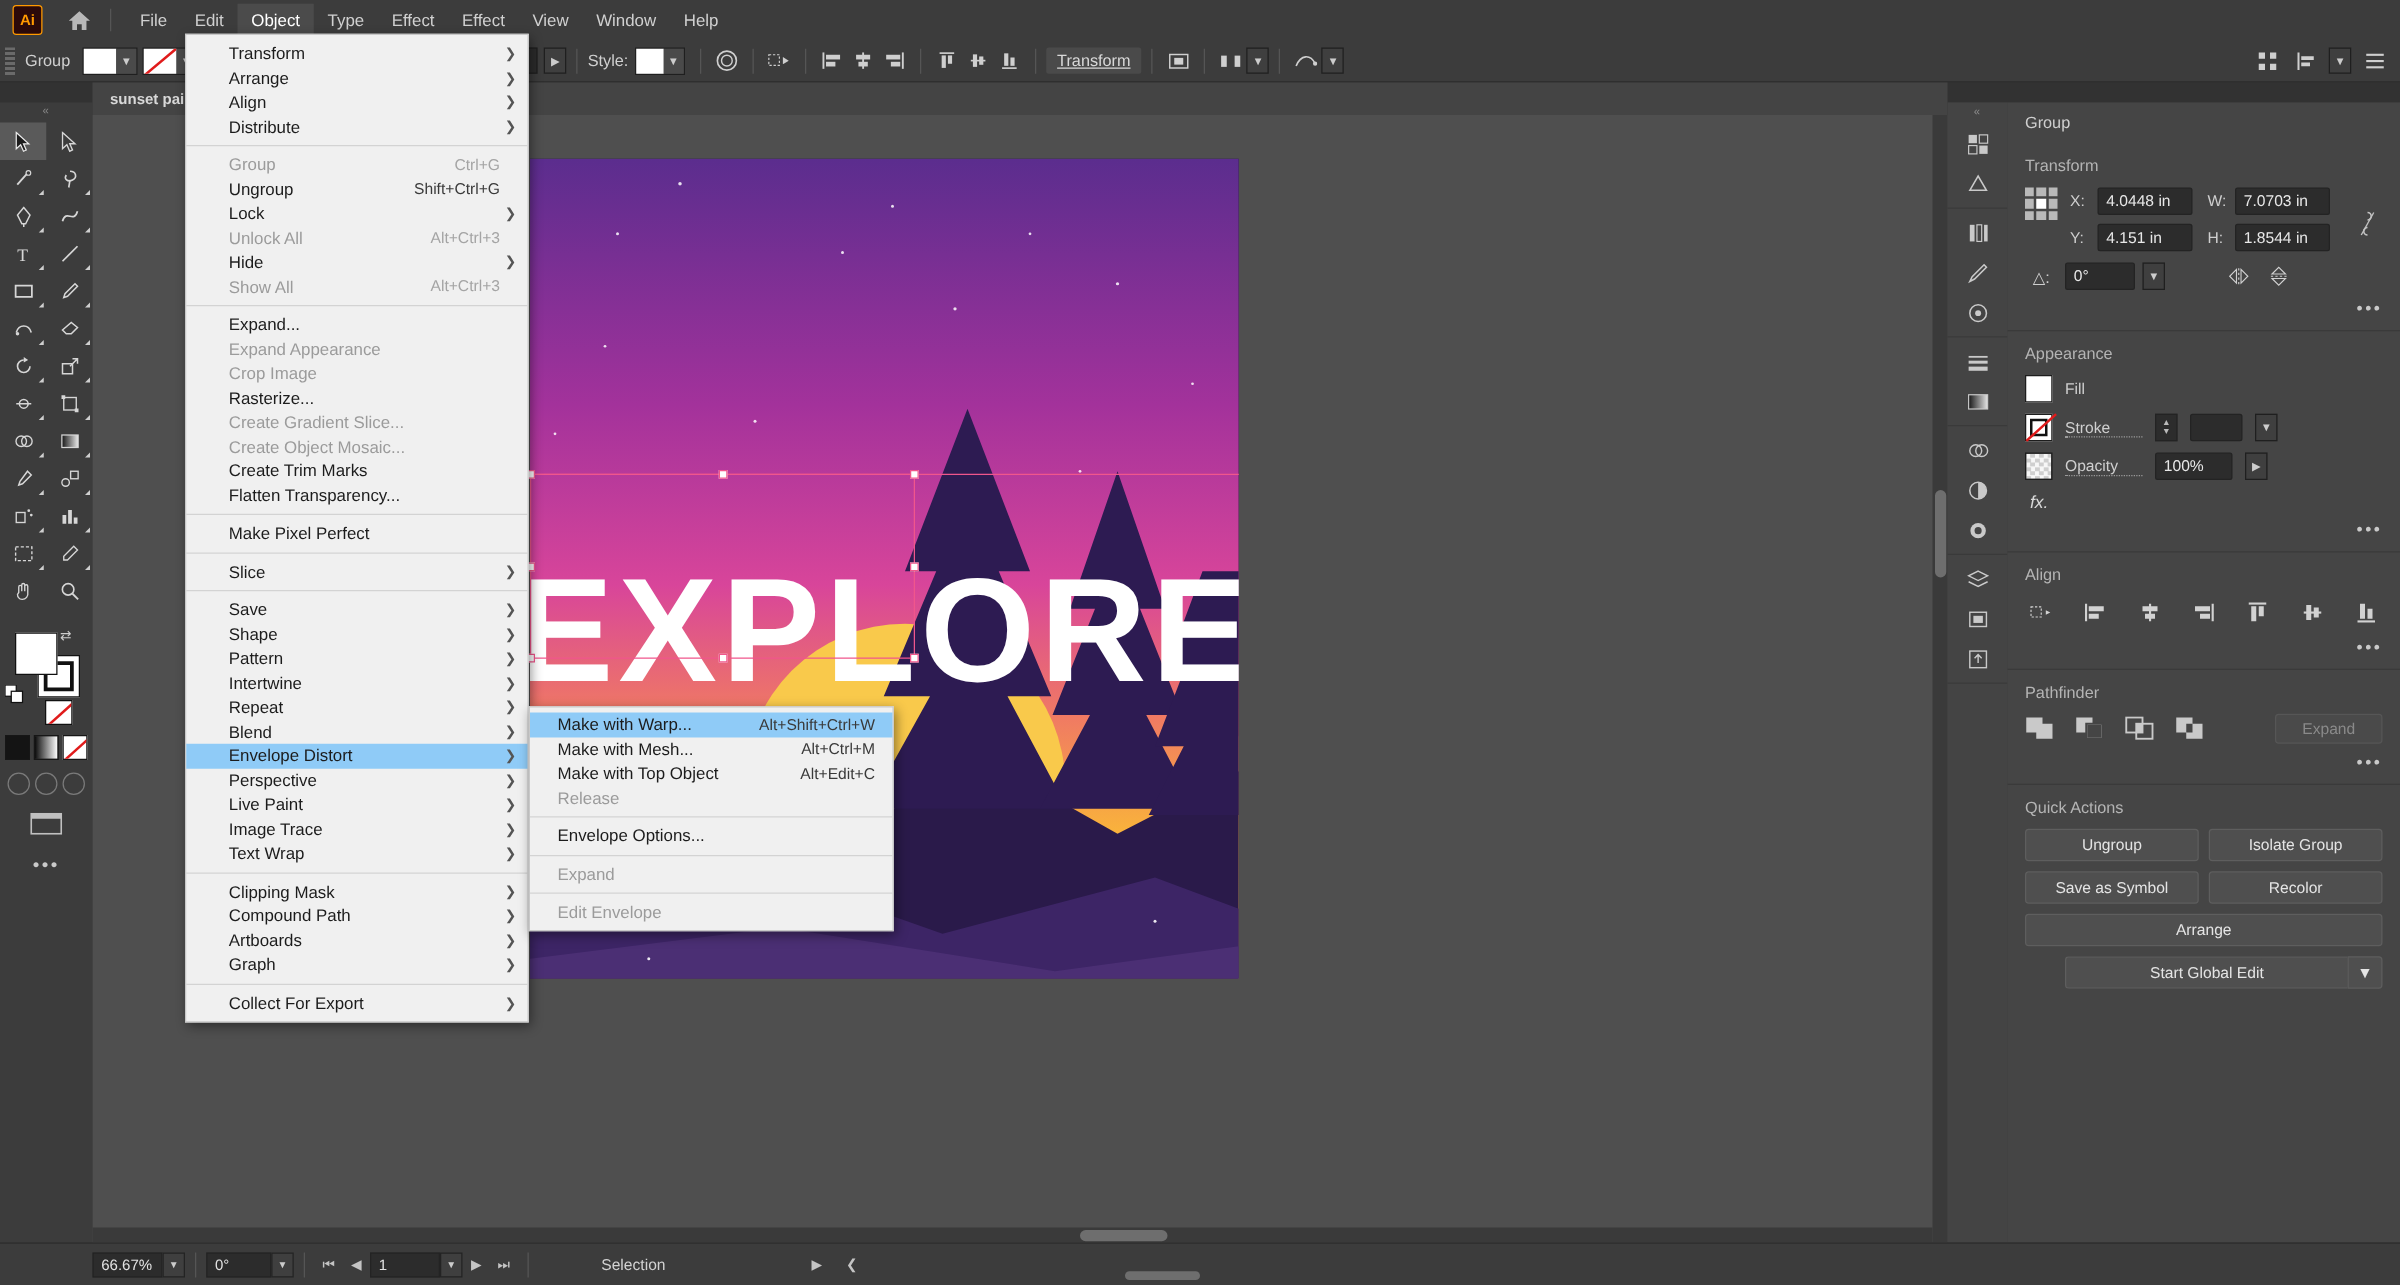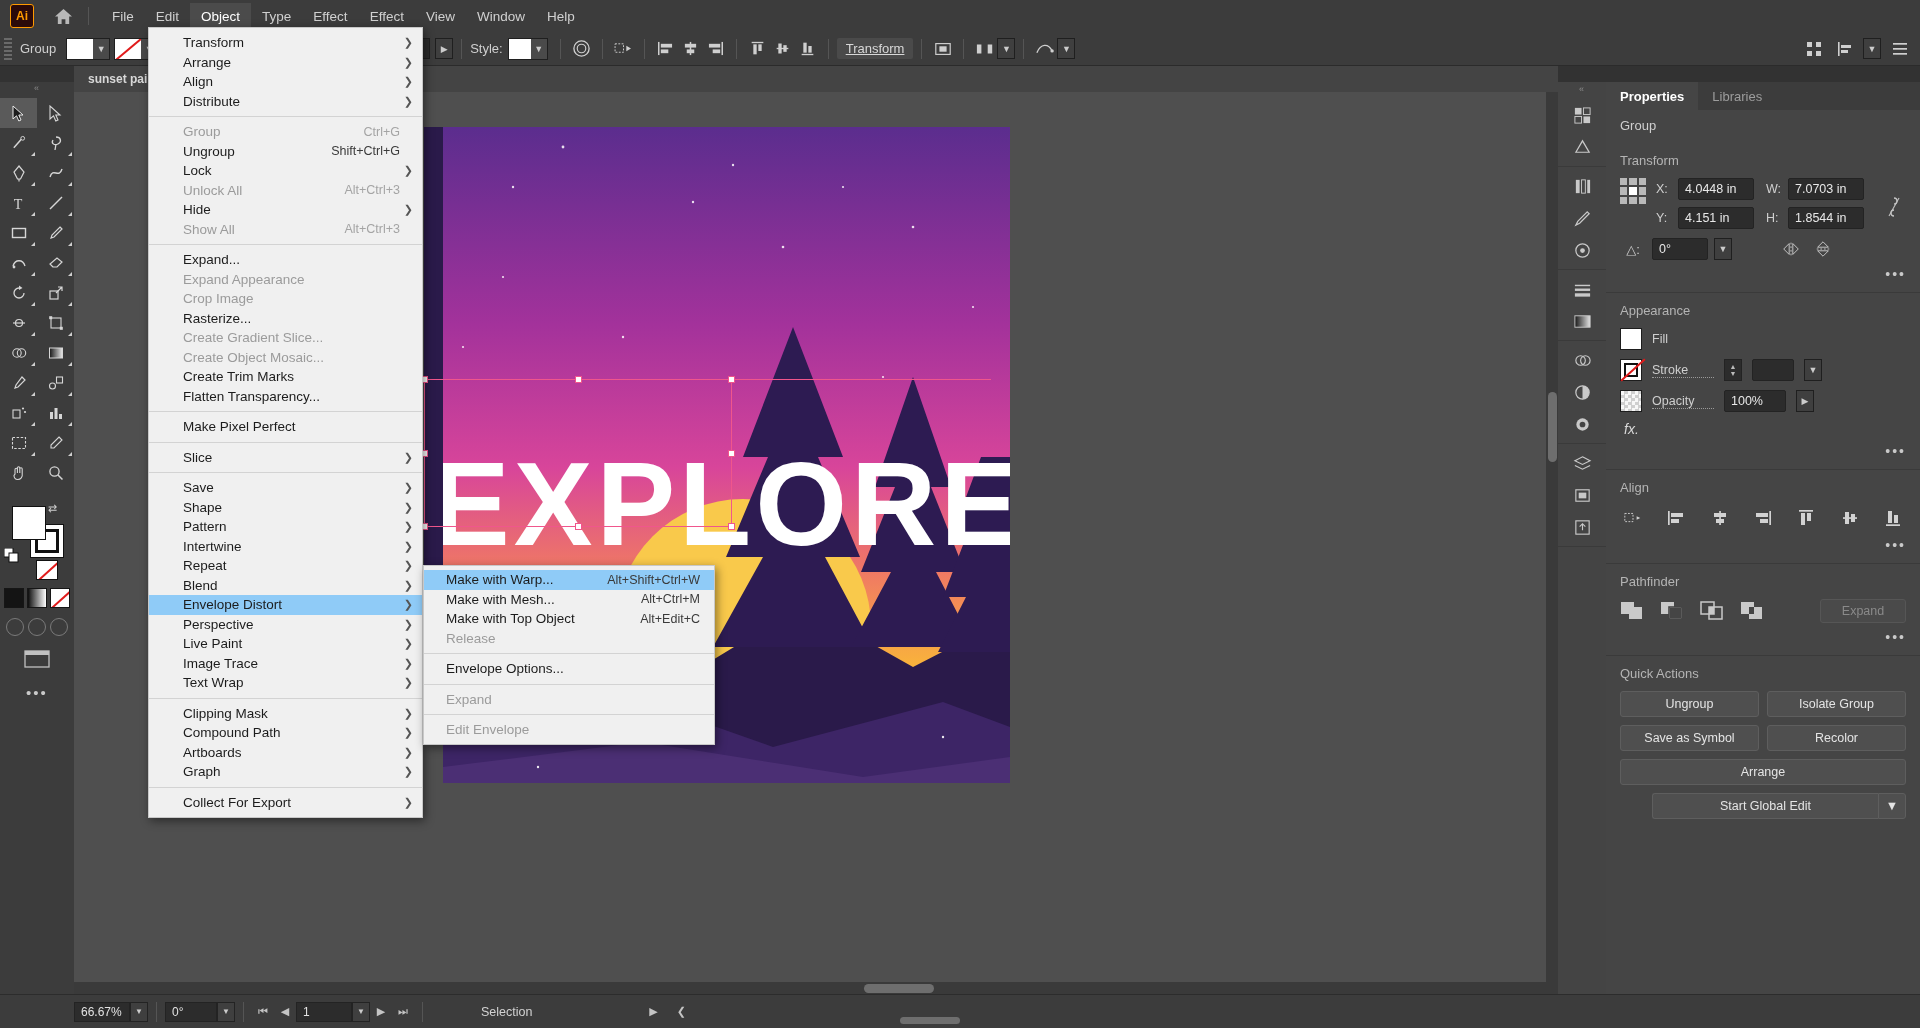--- a/index.html
+++ b/index.html
@@ -71,21 +71,21 @@
   .dm { width:18px; height:18px; border:1px solid #7a7a7a; border-radius:50%; }
   .screenmode { display:flex; justify-content:center; margin-top:14px; }
   .dots3 { display:flex; justify-content:center; margin-top:16px; color:#c9c9c9; letter-spacing:2px; font-size:15px; }
 
   
   .doctab { position:absolute; top:66px; left:74px; right:362px; height:26px; background:#444; display:flex; align-items:center; }
   .doctab .name { font-size:12px; font-weight:bold; color:#d8d8d8; padding-left:14px; }
 
   
   .canvasarea { position:absolute; top:92px; left:74px; right:362px; bottom:34px; background:#4f4f4f; overflow:hidden; }
-  .artboard { position:absolute; left:350px; top:35px; width:567px; height:462px; background:#2a1a4a;padding-left:19px; }
+  .artboard { position:absolute; left:350px; top:35px; width:567px; height:462px; background:#2a1a4a; }
   .selbox { position:absolute; left:350px; top:287px; width:308px; height:148px; border:1px solid #f0568c; }
   .handle { position:absolute; width:7px; height:7px; background:#fff; border:1px solid #f0568c; }
   .vscroll { position:absolute; right:0; top:0; bottom:0; width:12px; background:#3a3a3a; }
   .vthumb { position:absolute; right:1px; top:300px; width:9px; height:70px; background:#6e6e6e; border-radius:5px; }
   .hscroll { position:absolute; left:0; right:12px; bottom:0; height:12px; background:#3a3a3a; }
   .hthumb { position:absolute; left:790px; bottom:1px; width:70px; height:9px; background:#6e6e6e; border-radius:5px; }
 
   
   .dropdown { position:absolute; top:27px; left:148px; width:275px; background:#f0f0f0; color:#1a1a1a;
               border:1px solid #c8c8c8; box-shadow:2px 3px 9px rgba(0,0,0,.45); padding:5px 0; z-index:40; }
@@ -868,24 +868,20 @@
         <div class="rail-ico">
             <svg width="19" height="19" viewBox="0 0 20 20">
               <rect x="3" y="3" width="14" height="14" fill="none" stroke="#c9c9c9" stroke-width="1.2"></rect>
               <path d="M10 13 L10 6 M7 9 L10 6 L13 9" fill="none" stroke="#c9c9c9" stroke-width="1.2"></path>
             </svg>
           </div>
       </div>
     </div>
 
     <div class="panelcol">
-      <div class="ptabs">
-        <div class="ptab on">Properties</div>
-        <div class="ptab">Libraries</div>
-      </div>
 
       <div class="ptype">Group</div>
 
       <div class="psec">
         <div class="psec-title">Transform</div>
         <div style="display:flex;gap:10px;align-items:flex-start;">
           <div class="refpt">
             <i></i>
               <i></i>
               <i></i>

